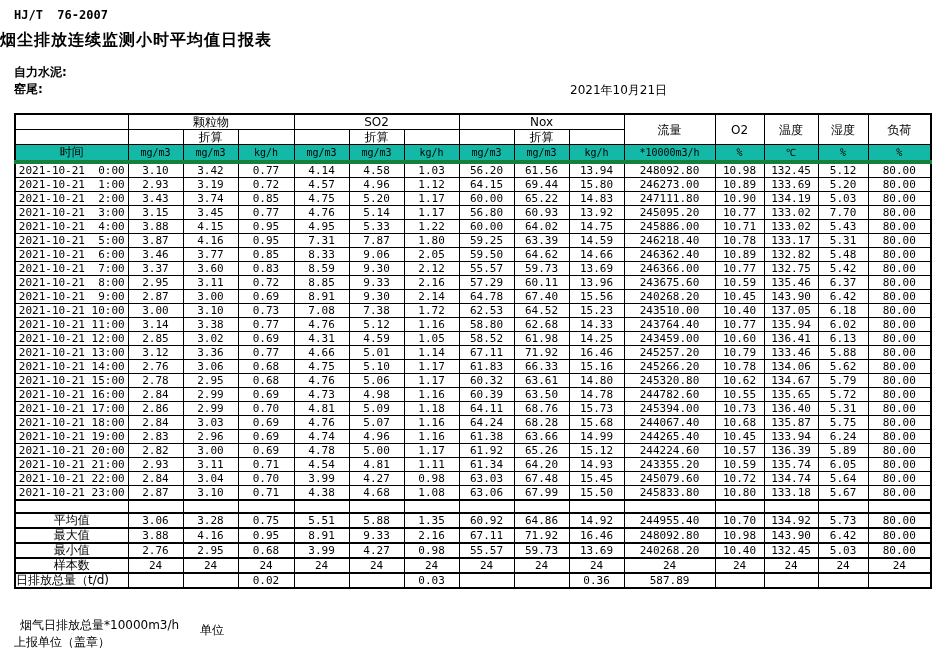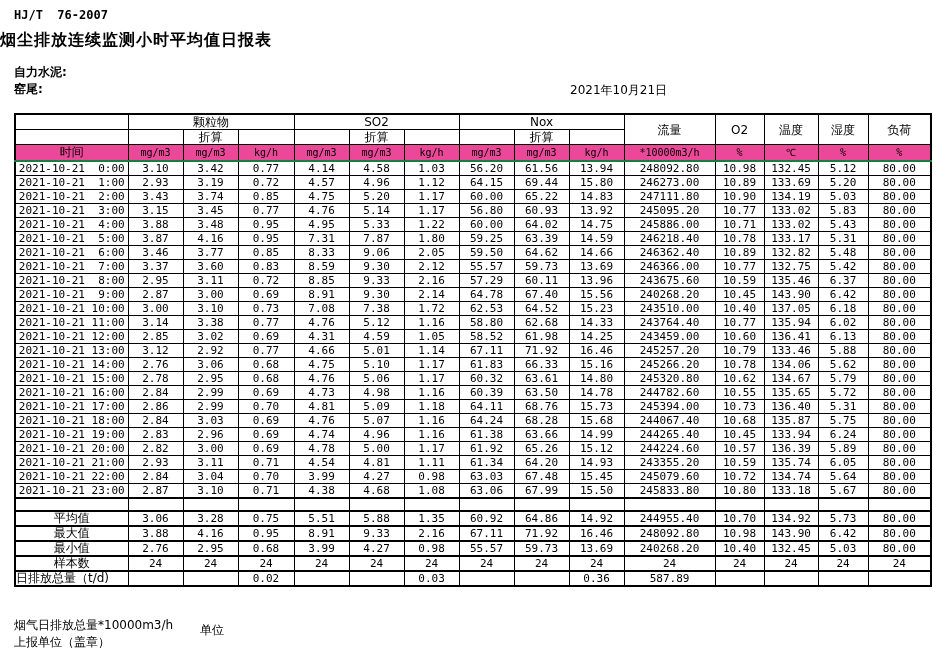--- a/index.html
+++ b/index.html
@@ -13,33 +13,33 @@
   .company-line { position: absolute; left: 14px; top: 64px; font-weight: bold; font-size: 12px; }
   .location-line { position: absolute; left: 14px; top: 81px; font-weight: bold; font-size: 12px; }
   .date-line { position: absolute; left: 570px; top: 82px; font-size: 12px; }
 
   table.report { position: absolute; left: 14px; top: 113px; width: 916px;
                  border-collapse: collapse; table-layout: fixed;
                  border: 2px solid #000; }
   .report th, .report td { border: 1px solid #000; padding: 0; text-align: center;
                            overflow: hidden; white-space: pre; }
   .report thead th { font-weight: normal; font-size: 12px; height: 14px; line-height: 14px; }
-  .report tr.units th { background: #ec4899; font-family: "DejaVu Sans Mono", monospace;
+  .report tr.units th { background: #14b8a6; font-family: "DejaVu Sans Mono", monospace;
                         font-size: 10px; height: 15px; line-height: 15px;
-                        border-bottom: 2px solid #15803d; }
+                        border-bottom: 4px solid #15803d; }
   .report tr.units th.time-h { font-family: "DejaVu Sans", sans-serif; font-size: 12px; }
   .report td { font-family: "DejaVu Sans Mono", monospace; font-size: 11px;
                height: 13px; line-height: 13px; }
   .report td.time { font-size: 11px; margin-top: 44px; }
   .report tr.spacer td { border-top: 2px solid #000; }
   .report tr.sum td { border-top: 2px solid #000; }
   .report td.slabel { font-family: "DejaVu Sans", sans-serif; font-size: 12px; }
   .report td.slabel.left { text-align: left; }
 
-  .footer-note { position: absolute; left: 14px; top: 617px; font-size: 12px; }
+  .footer-note { position: absolute; left: 20px; top: 617px; font-size: 12px; }
   .footer-report-unit { position: absolute; left: 14px; top: 634px; font-size: 12px; }
   .footer-unit { position: absolute; left: 200px; top: 622px; font-size: 12px; }
 </style>
 </head>
 <body>
 
 <div class="std-code">HJ/T  76-2007</div>
 <div class="report-title">烟尘排放连续监测小时平均值日报表</div>
 <div class="company-line">自力水泥:</div>
 <div class="location-line">窑尾:</div>
@@ -164,27 +164,27 @@
         <td>0.77</td>
         <td>4.76</td>
         <td>5.14</td>
         <td>1.17</td>
         <td>56.80</td>
         <td>60.93</td>
         <td>13.92</td>
         <td>245095.20</td>
         <td>10.77</td>
         <td>133.02</td>
-        <td>5.83</td>
+        <td>7.70</td>
         <td>80.00</td>
       </tr>
       <tr>
         <td class="time">2021-10-21  4:00</td>
         <td>3.88</td>
-        <td>3.48</td>
+        <td>4.15</td>
         <td>0.95</td>
         <td>4.95</td>
         <td>5.33</td>
         <td>1.22</td>
         <td>60.00</td>
         <td>64.02</td>
         <td>14.75</td>
         <td>245886.00</td>
         <td>10.71</td>
         <td>133.02</td>
@@ -323,21 +323,21 @@
         <td>14.25</td>
         <td>243459.00</td>
         <td>10.60</td>
         <td>136.41</td>
         <td>6.13</td>
         <td>80.00</td>
       </tr>
       <tr>
         <td class="time">2021-10-21 13:00</td>
         <td>3.12</td>
-        <td>2.92</td>
+        <td>3.36</td>
         <td>0.77</td>
         <td>4.66</td>
         <td>5.01</td>
         <td>1.14</td>
         <td>67.11</td>
         <td>71.92</td>
         <td>16.46</td>
         <td>245257.20</td>
         <td>10.79</td>
         <td>133.46</td>

